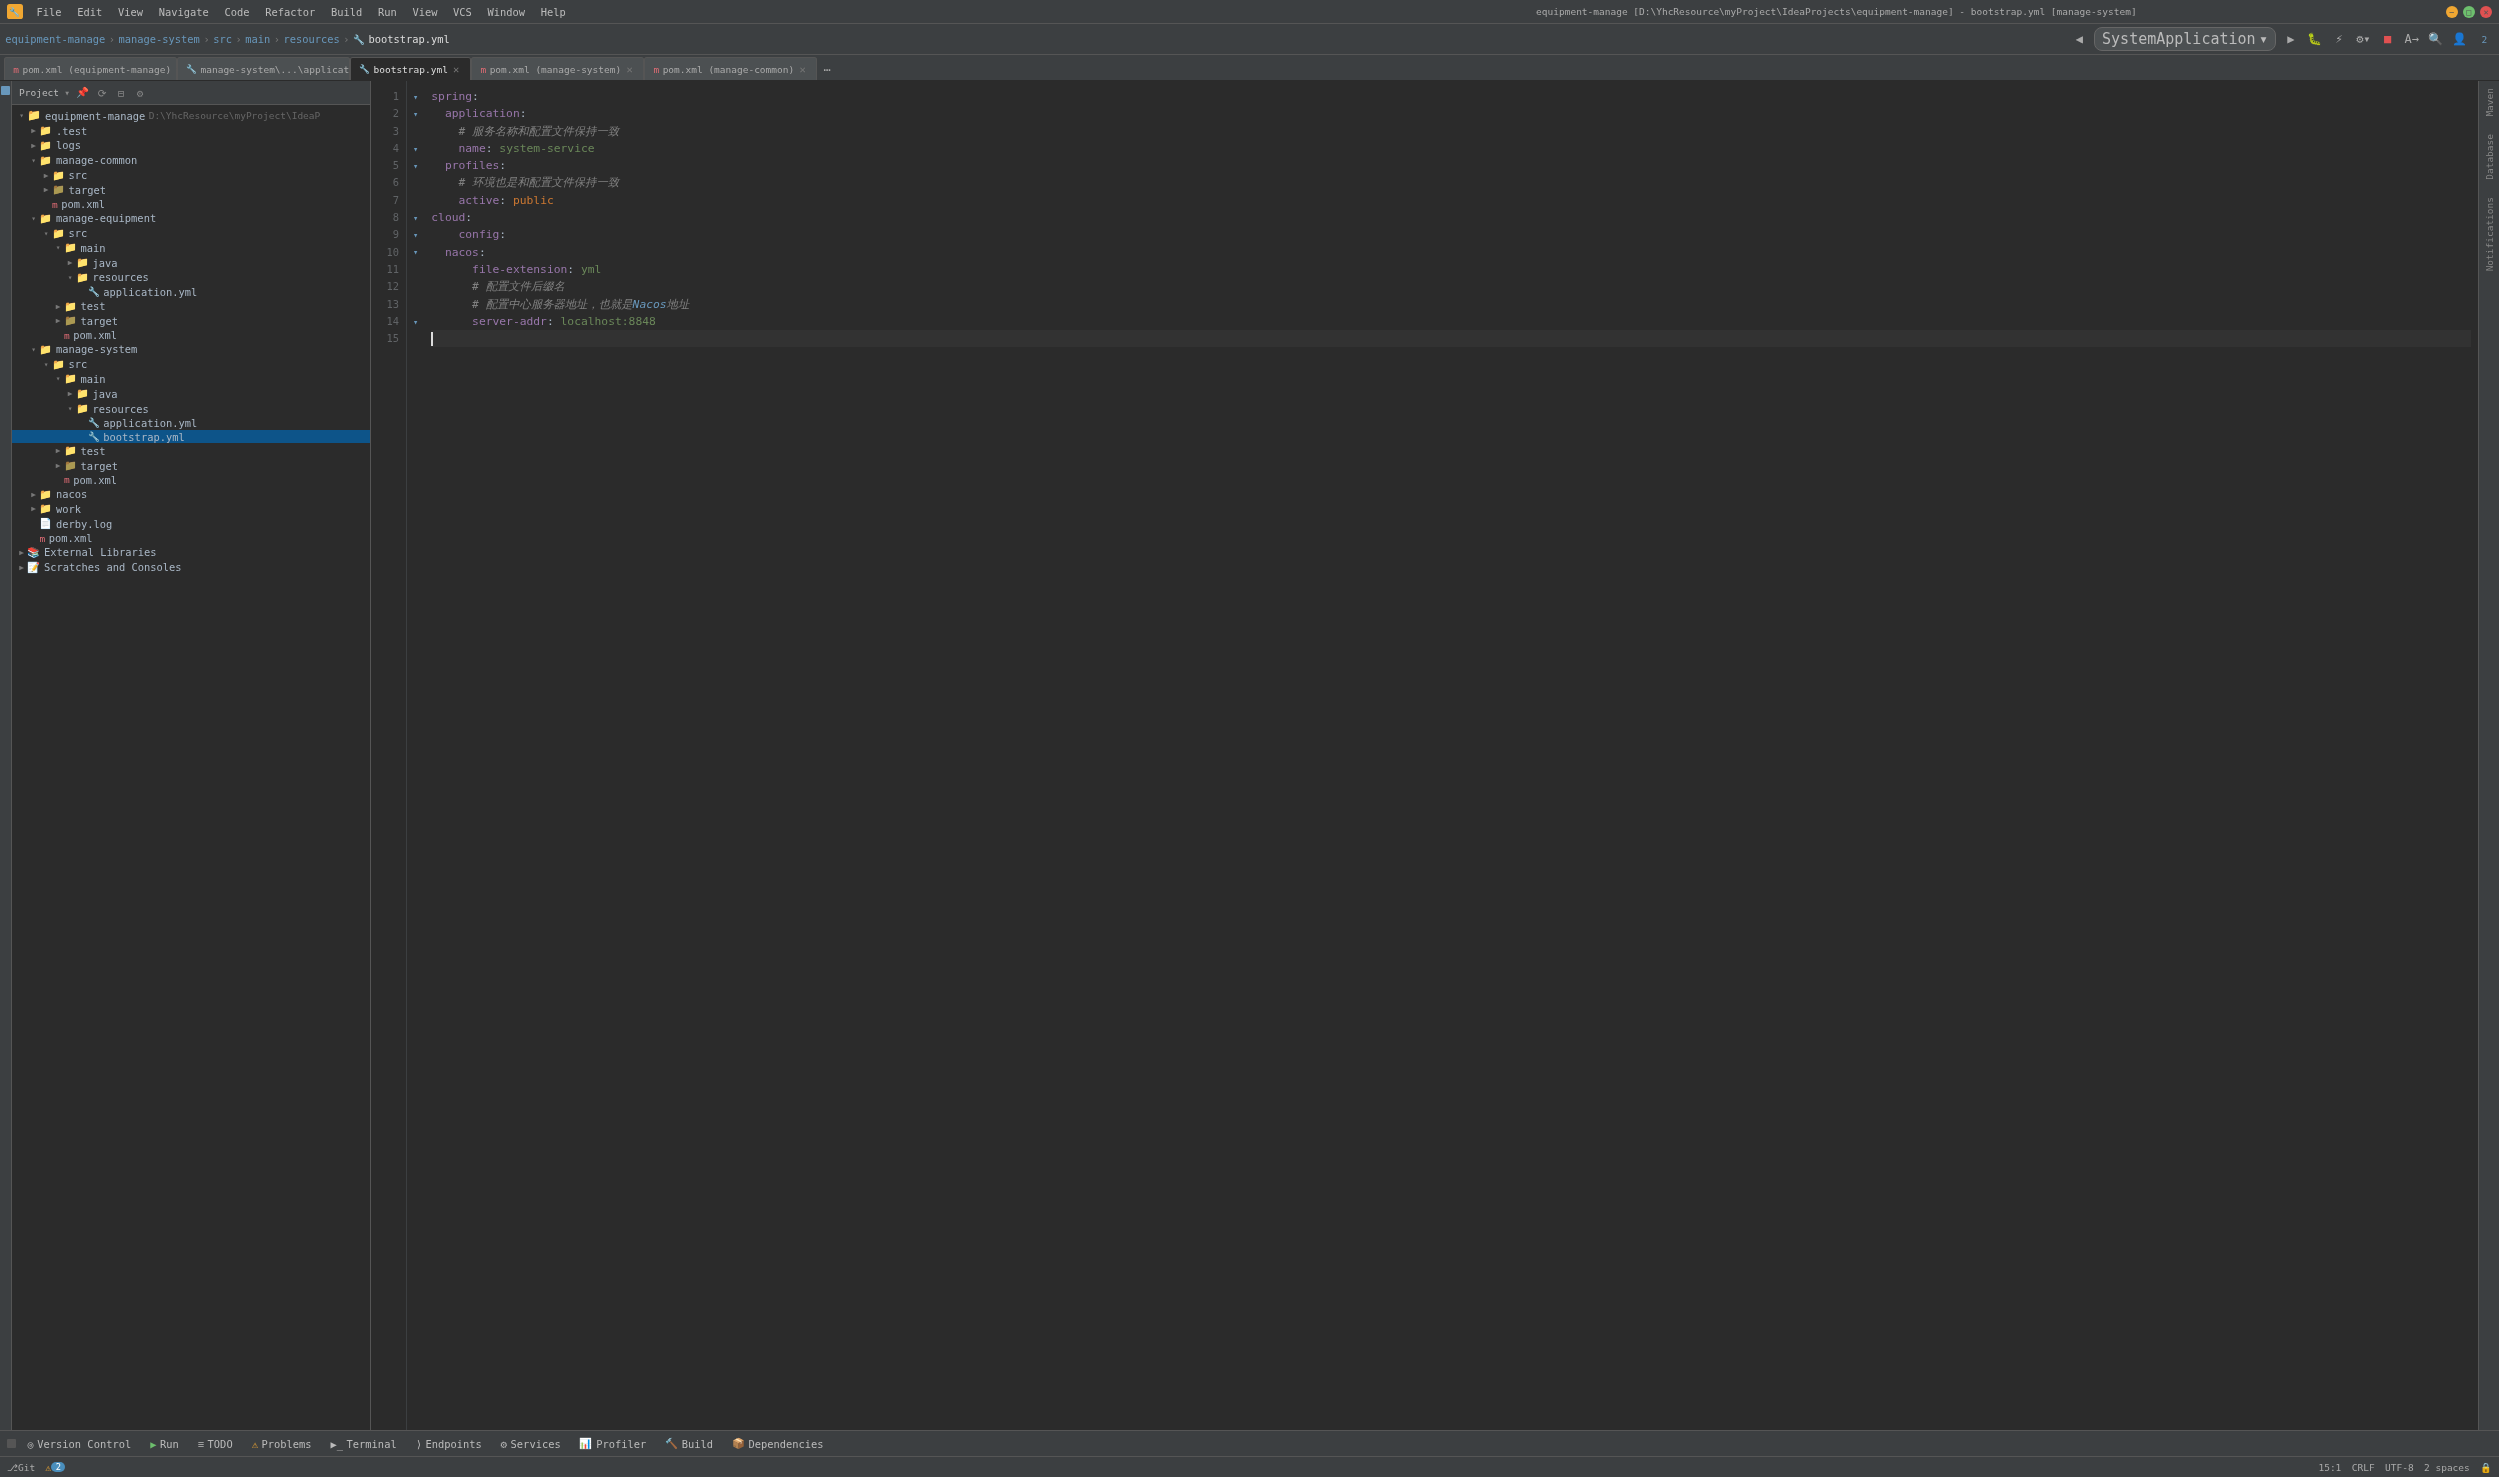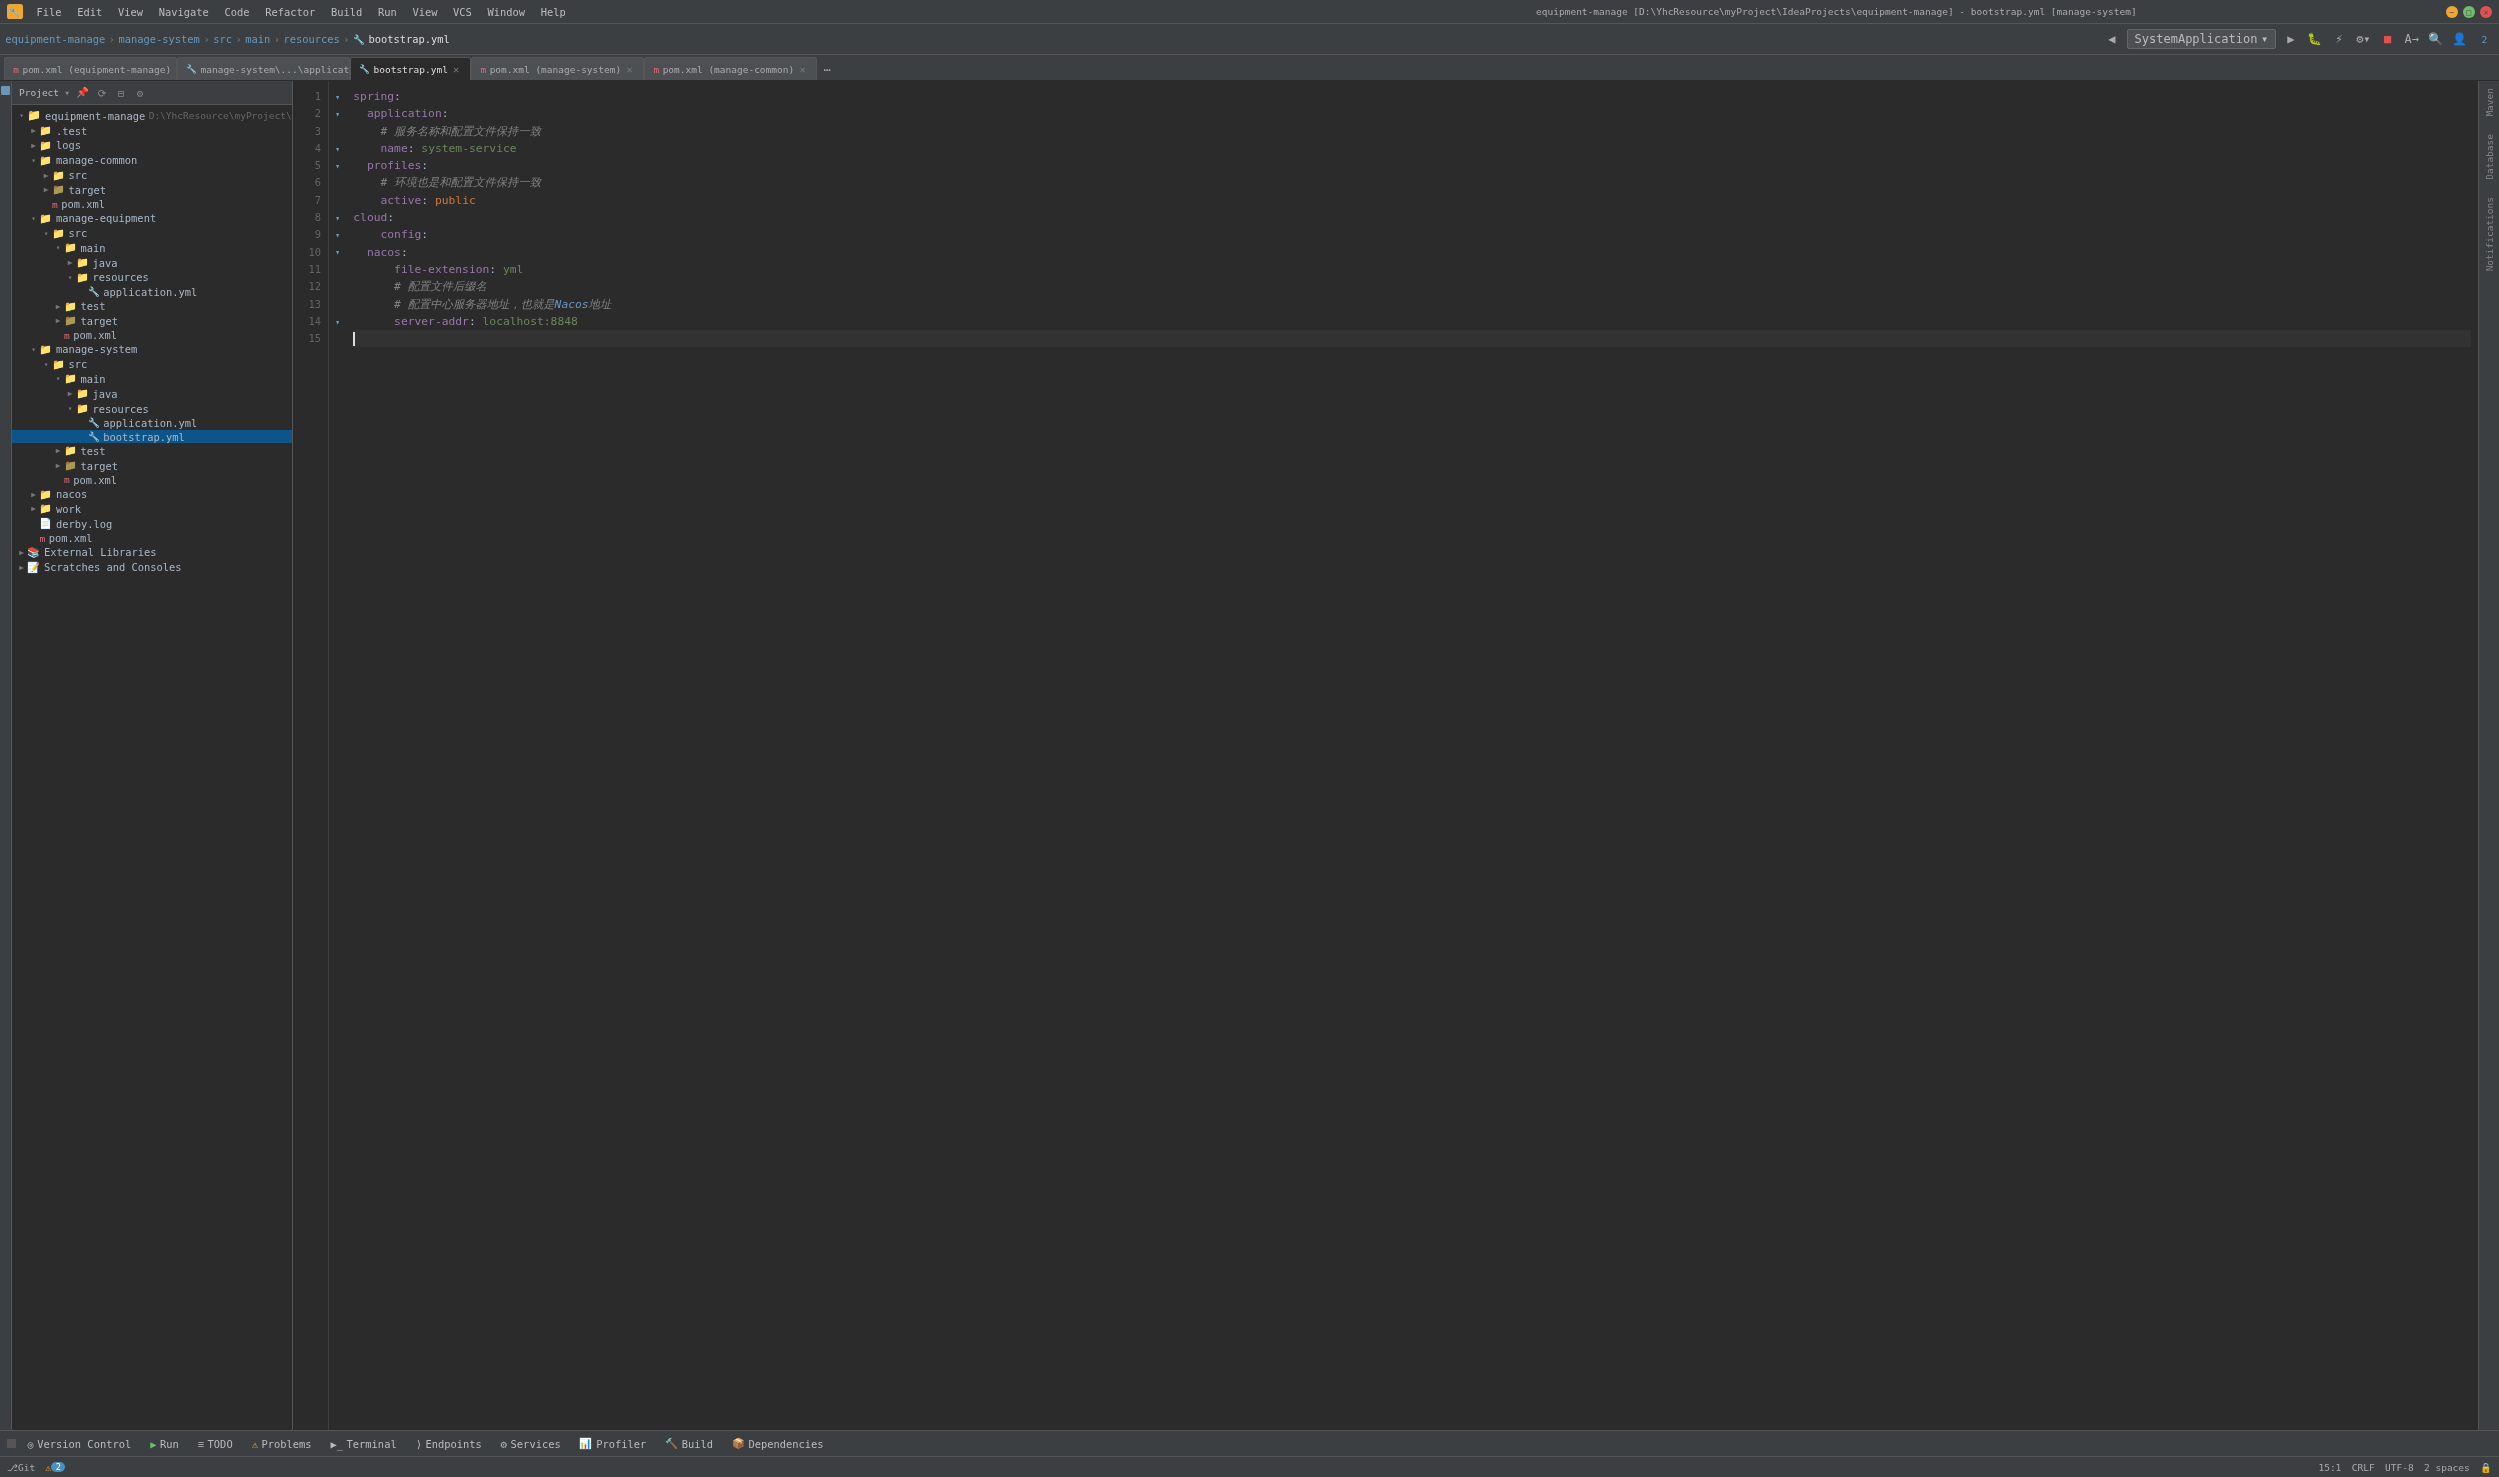--- a/index.html
+++ b/index.html
@@ -107,24 +107,24 @@
     }
     .toolbar-right {
       display: flex;
       align-items: center;
       gap: 5.2px;
     }
     .toolbar-btn {
       padding: 1.7px 7px;
       background: #4c5052;
       border: 0.9px solid #666;
-      border-radius: 2px;
+      border-radius: 8px;
       color: #bbb;
       cursor: pointer;
-      font-size: 12px;
+      font-size: 15px;
       display: flex;
       align-items: center;
       gap: 3.5px;
     }
     .run-btn { color: #6dbf6d; }
     .icon-btn {
       width: 19px;
       height: 19px;
       display: flex;
       align-items: center;
@@ -184,21 +184,21 @@
 
     
     .main-content {
       display: flex;
       flex: 1;
       overflow: hidden;
     }
 
     
     .project-panel {
-      width: 281px;
+      width: 359px;
       background: #2b2b2b;
       display: flex;
       flex-direction: column;
       flex-shrink: 0;
       border-right: 0.9px solid #555;
     }
     .panel-header {
       background: #3c3f41;
       height: 24px;
       display: flex;

